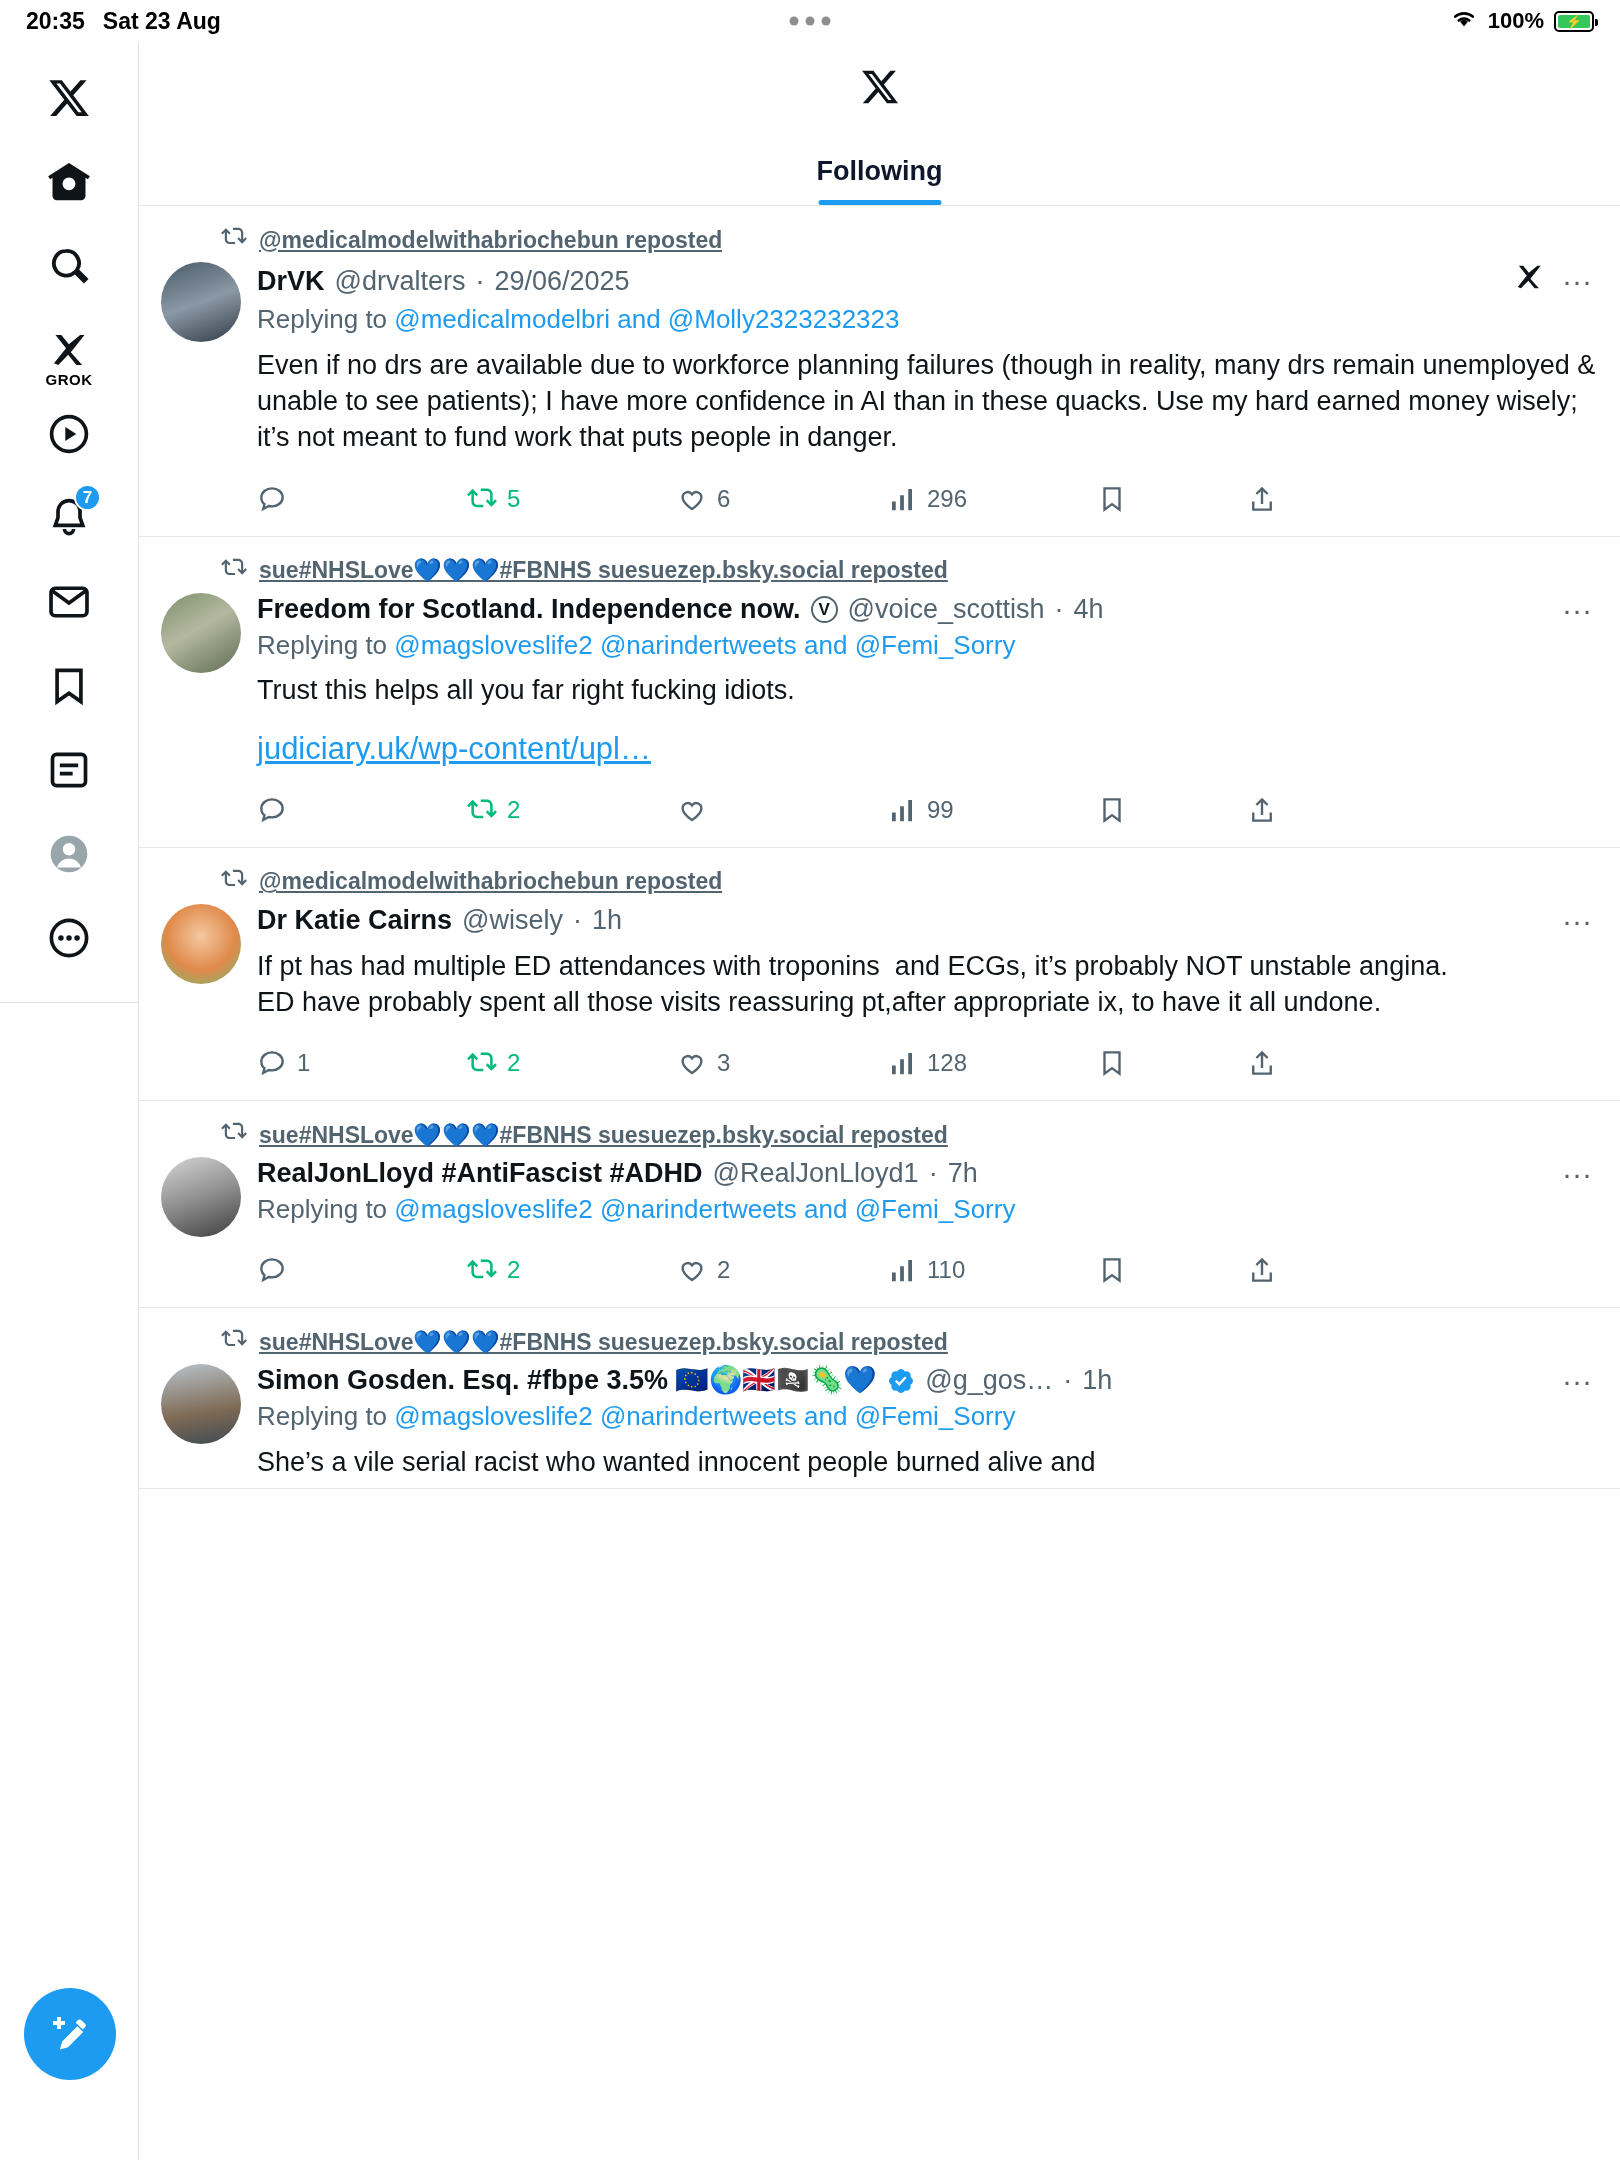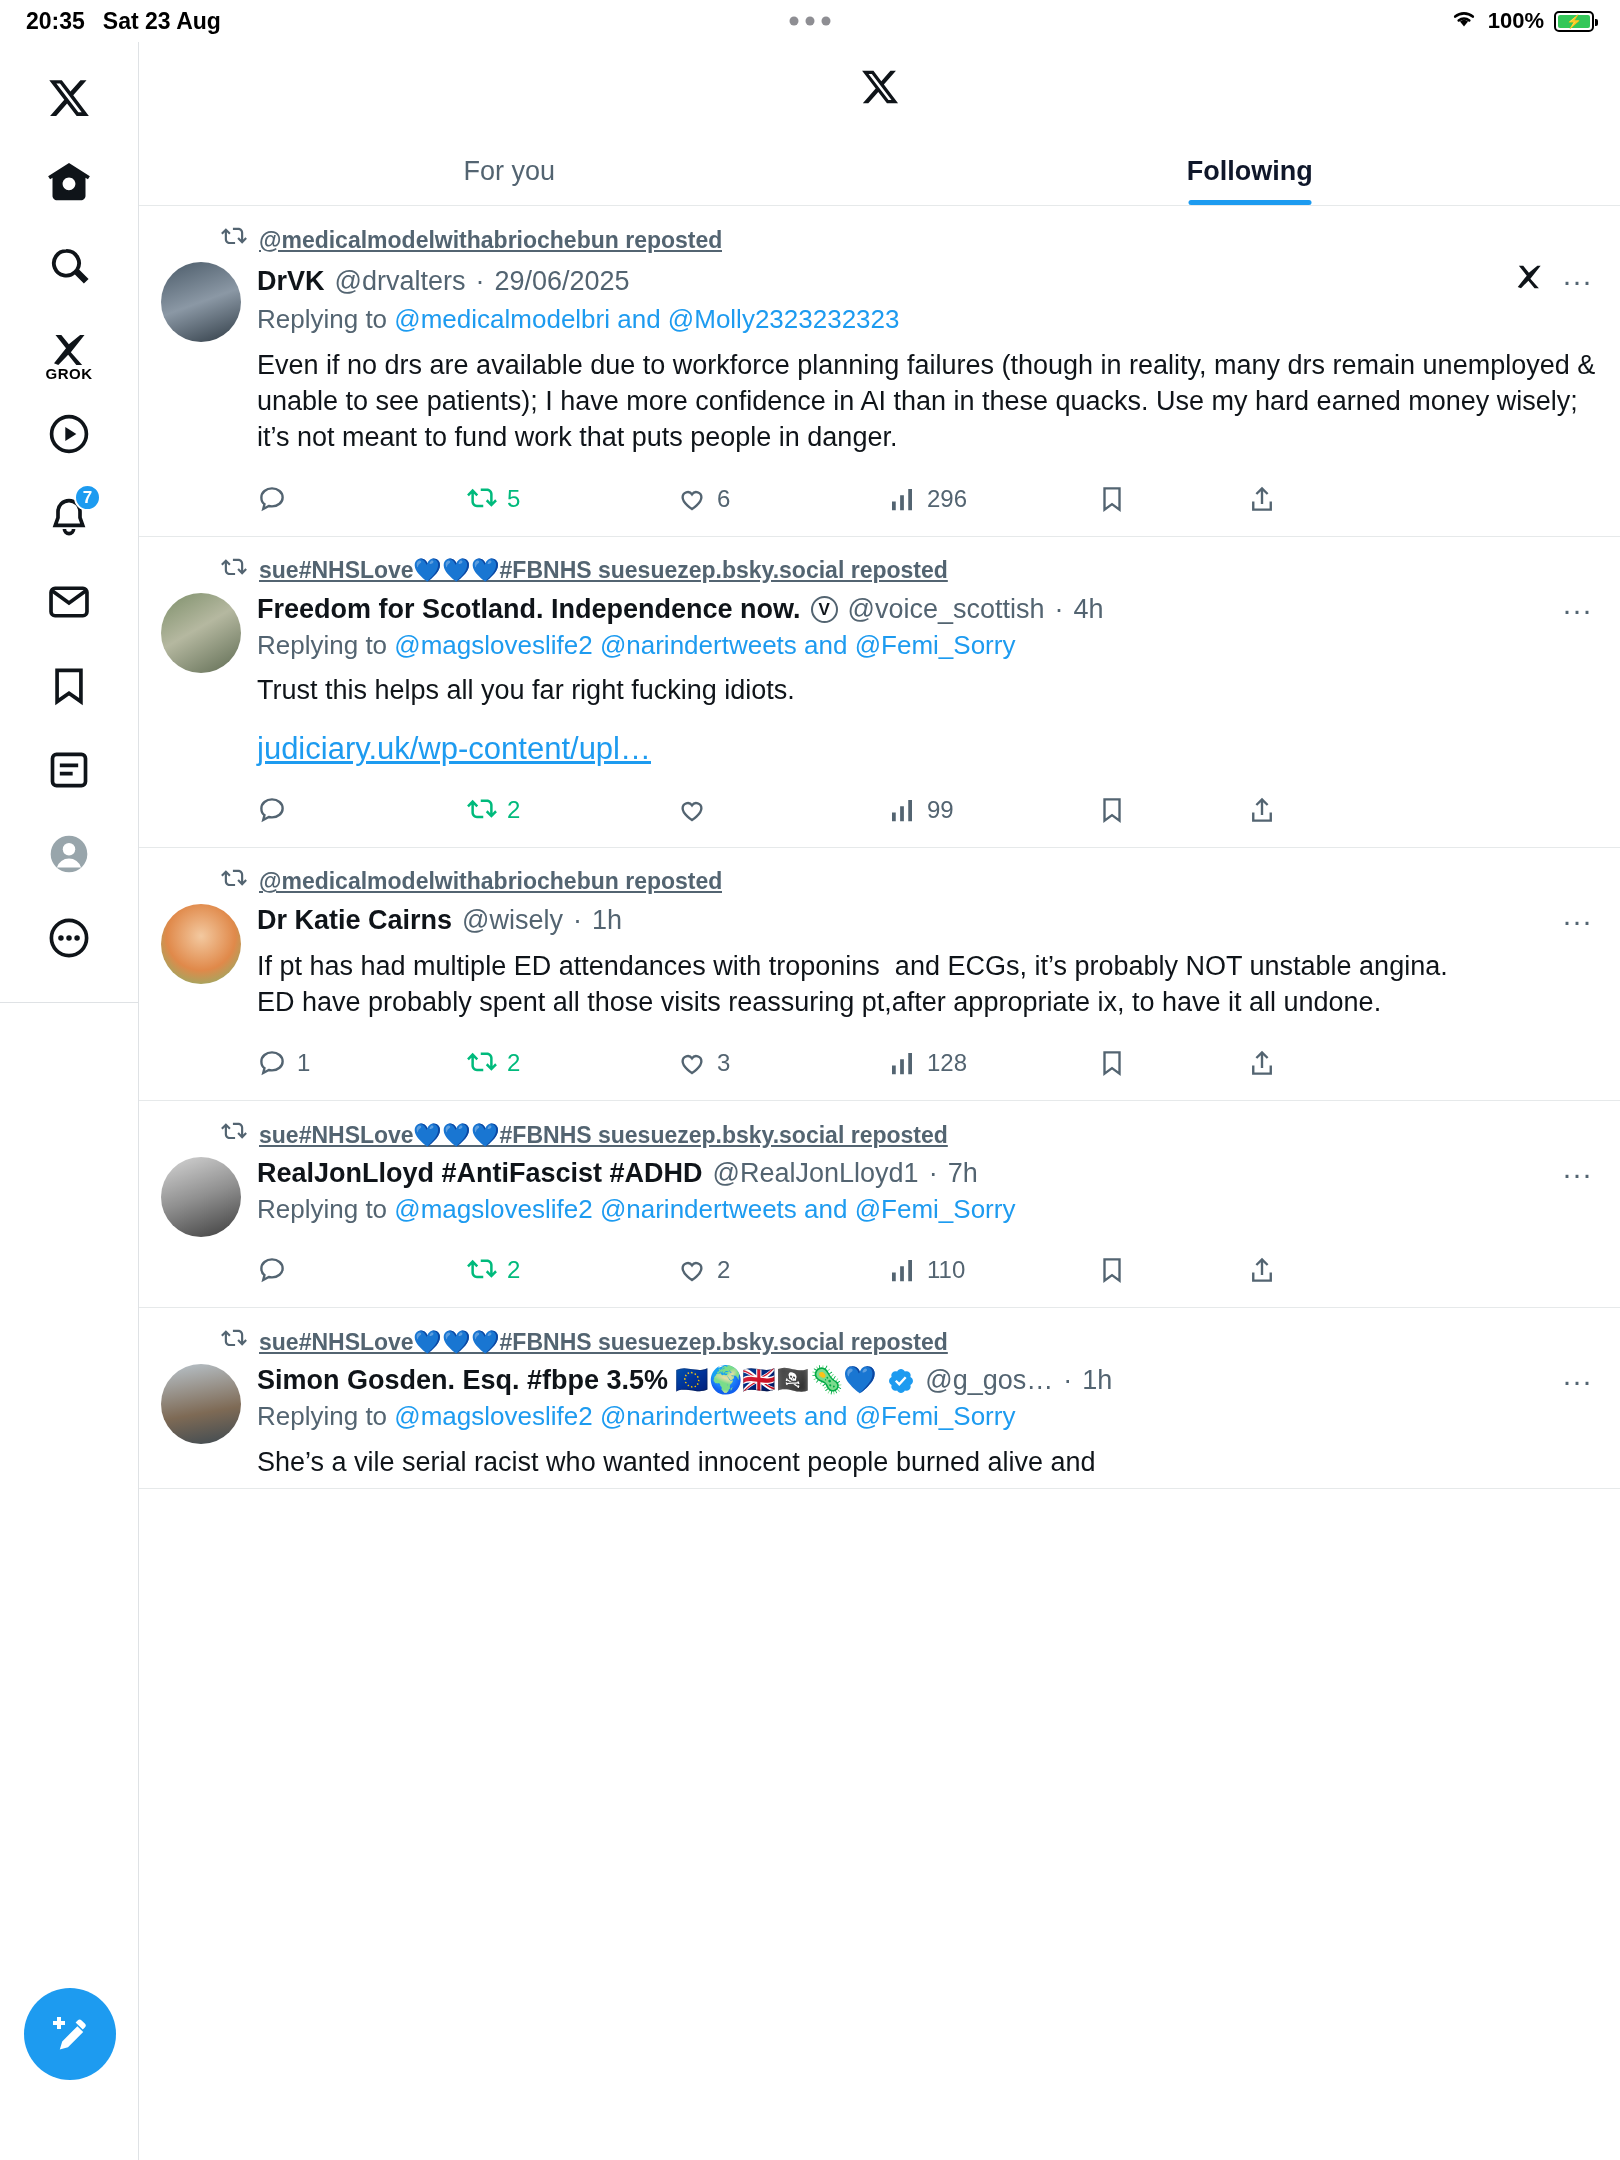--- a/index.html
+++ b/index.html
@@ -61,21 +61,21 @@
     position: relative;
     flex: none;
   }
   .nav-item {
     width: 84px; height: 84px;
     display: flex; align-items: center; justify-content: center;
     position: relative;
   }
   .nav-item svg { display: block; }
   .grok-label {
-    position: absolute; bottom: 10px; left: 50%; transform: translateX(-50%);
+    position: absolute; bottom: 4px; left: 50%; transform: translateX(-50%);
     font-size: 15px; font-weight: 700; letter-spacing: .5px; color: #000;
   }
   .badge {
     position: absolute; top: 8px; right: 10px;
     background: #1d9bf0; color: #fff; font-size: 17px; font-weight: 700;
     min-width: 27px; height: 27px; border-radius: 14px;
     display: flex; align-items: center; justify-content: center;
     border: 2px solid #fff;
   }
   .sidebar-divider {
@@ -274,23 +274,20 @@
   <div class="main">
     <div class="topbar">
       <span>
         <svg width="40" height="40" viewBox="0 0 24 24">
             <path fill="#0f1419" d="M18.244 2.25h3.308l-7.227 8.26 8.502 11.24H16.17l-5.214-6.817L4.99 21.75H1.68l7.73-8.835L1.254 2.25H8.08l4.713 6.231zm-1.161 17.52h1.833L7.084 4.126H5.117z"></path>
           </svg>
       </span>
     </div>
 
     <div class="tabs">
-      <div class="tab">
-        <span>For you</span>
-      </div>
       <div class="tab active">
         <span>Following</span>
       </div>
     </div>
 
     <div class="feed">
 
       <div class="tweet">
         <div class="repost-line">
           <span class="rt-ico">

